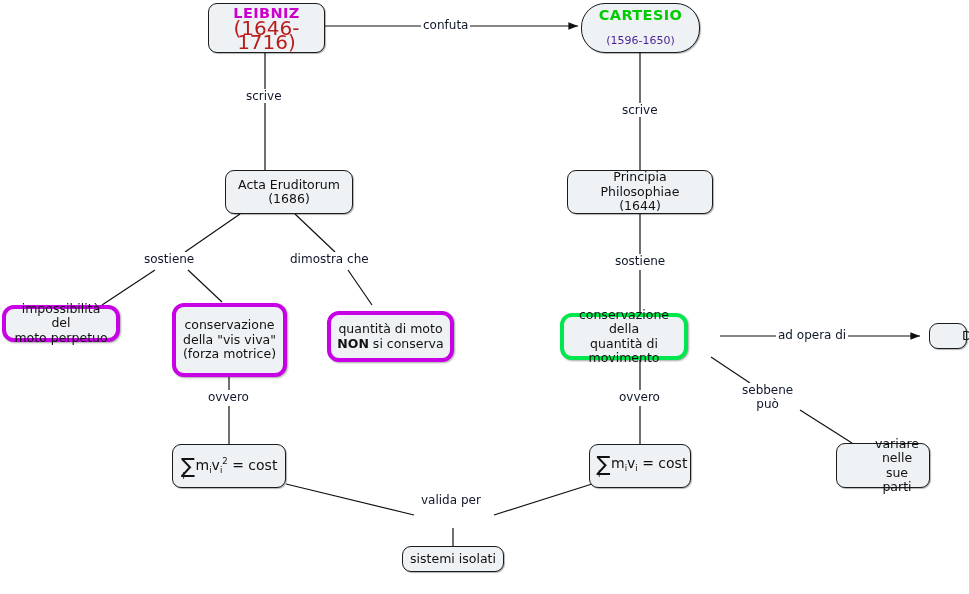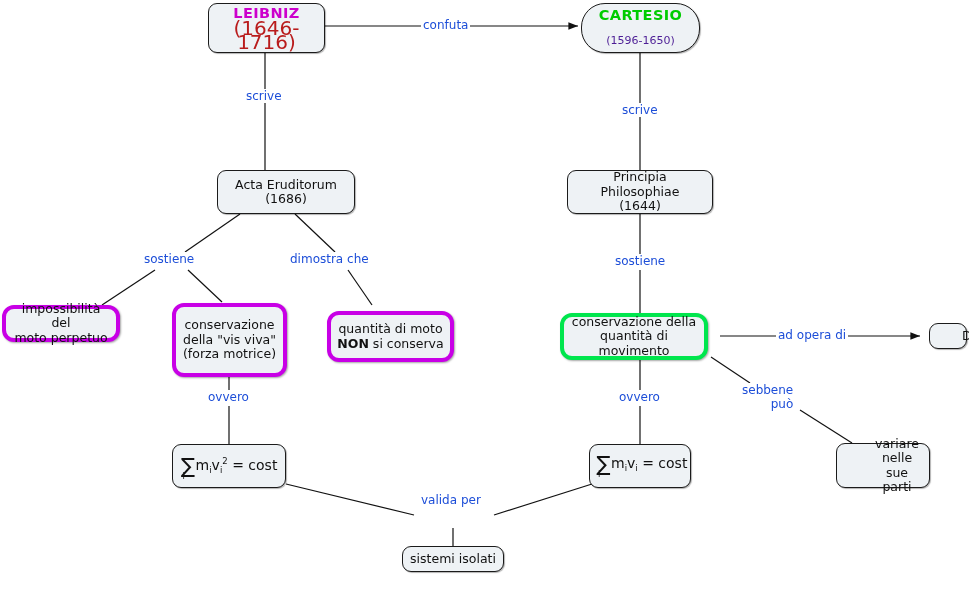--- a/index.html
+++ b/index.html
@@ -77,22 +77,22 @@
   }
   .sub-green {
     color: #4c1d95;
     font-size: 11px;
     margin-top: 12px;
   }
   .edge-label {
     position: absolute;
     font-size: 12px;
     line-height: 14px;
-    color: #1d4ed8;
-    text-align: right;
+    color: #0f172a;
+    text-align: center;
     background: #ffffff;
     white-space: nowrap;
     z-index: 4;
     padding: 0 2px;
   }
   .bold-word { font-weight: bold; }
   .formula {
     font-size: 14px;
     line-height: 15px;
     white-space: nowrap;
@@ -182,21 +182,21 @@
     </div>
   </div>
 
   <div class="node" style="left:581px; top:3px; width:119px; height:50px;border-radius:24px;">
     <div class="inner">
       <div class="title-green">CARTESIO</div>
       <div class="sub-green">(1596-1650)</div>
     </div>
   </div>
 
-  <div class="node" style="left:217px; top:170px; width:138px; height:44px;">
+  <div class="node" style="left:225px; top:170px; width:128px; height:44px;">
     <div class="inner">
       <div>Acta Eruditorum</div>
       <div>(1686)</div>
     </div>
   </div>
 
   <div class="node" style="left:567px; top:170px; width:146px; height:44px;">
     <div class="inner">
       <div>Principia Philosophiae</div>
       <div>(1644)</div>
@@ -218,21 +218,21 @@
     </div>
   </div>
 
   <div class="node magenta" style="left:327px; top:311px; width:127px; height:51px;">
     <div class="inner">
       <div>quantità di moto</div>
       <div><span class="bold-word">NON</span><span> si conserva</span></div>
     </div>
   </div>
 
-  <div class="node green" style="left:560px; top:313px; width:148px; height:47px;">
+  <div class="node green" style="left:560px; top:313px; width:128px; height:47px;">
     <div class="inner">
       <div>conservazione della</div>
       <div>quantità di movimento</div>
     </div>
   </div>
 
   <div class="node" style="left:929px; top:323px; width:38px; height:26px;padding-left:26px;">
     <div class="inner">
       <div>Dio</div>
     </div>

